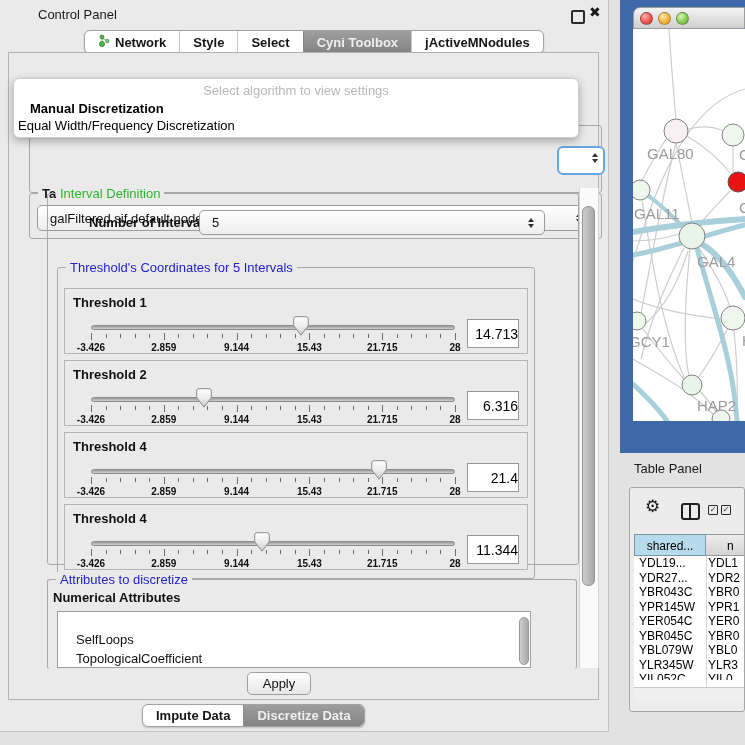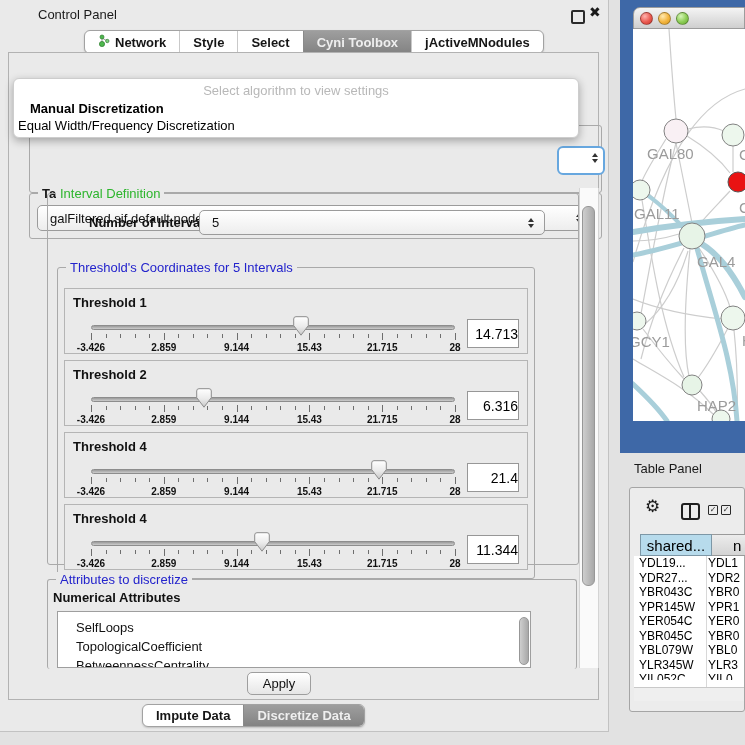--- a/index.html
+++ b/index.html
@@ -74,21 +74,21 @@
   .tick.minor{top:19px;height:4px;}
   .tick.major{top:18px;height:7px;}
   .ticklab{position:absolute;top:27px;font-size:10px;font-weight:bold;color:#111;transform:translateX(-50%);white-space:nowrap;}
   .valbox{position:absolute;left:402px;top:30px;width:52px;height:29px;background:#fff;border:1px solid #979797;
     font-size:14px;color:#000;text-align:right;line-height:29px;padding-right:0;box-sizing:border-box;}
 
   #attr-group{left:46px;top:578px;width:528px;height:89px;border-bottom:none;}
   #attr-label{left:52px;top:589px;font-size:13px;font-weight:bold;color:#111;}
   #attr-list{left:56px;top:610px;width:474px;height:57px;background:#fff;border:1px solid #9e9e9e;overflow:hidden;box-sizing:border-box;}
   .attr-item{padding-left:18px;font-size:13px;color:#111;line-height:19px;white-space:nowrap;}
-  #attr-list-inner{padding-top:6px;}
+  #attr-list-inner{padding-top:18px;}
 
   #apply-btn{left:246px;top:671px;width:62px;height:21px;border:1px solid #9e9e9e;border-radius:5px;
     background:linear-gradient(#ffffff,#e6e6e6);font-size:13px;color:#111;text-align:center;line-height:21px;}
 
   
   #net-frame{left:620px;top:0;width:125px;height:453px;background:#3e68a7;}
   #net-titlebar{left:13px;top:7px;width:112px;height:22px;background:linear-gradient(#f4f4f4,#cfcfcf);
     border:1px solid #9c9c9c;border-top-left-radius:7px;box-sizing:border-box;}
   .light{position:absolute;top:4px;width:13px;height:13px;border-radius:50%;box-sizing:border-box;border:1px solid rgba(0,0,0,.3);}
   #light-red{left:6px;background:radial-gradient(circle at 35% 30%,#ffb3ae,#ea5a50 55%,#c8352c);}
@@ -97,21 +97,21 @@
   #net-canvas{left:633px;top:29px;width:112px;height:392px;background:#fff;overflow:hidden;}
 
   
   #tp-title{left:634px;top:461px;font-size:13px;color:#1a1a1a;}
   #table-window{left:629px;top:487px;width:116px;height:225px;background:#ececec;border:1px solid #a5a5a5;border-radius:3px;box-sizing:border-box;}
   #gear-icon{left:645px;top:498px;font-size:17px;color:#1a1a1a;font-family:"DejaVu Sans",sans-serif;line-height:17px;}
   #col-icon{left:681px;top:503px;width:15px;height:13px;border:2px solid #1f1f1f;border-radius:3px;}
   #col-icon i{position:absolute;left:6px;top:0;width:2px;height:13px;background:#1f1f1f;}
   .chk{width:8px;height:8px;border:1.5px solid #2a2a2a;border-radius:1px;font-size:8px;line-height:8px;color:#2a2a2a;text-align:center;}
   #chk1{left:708px;top:505px;} #chk2{left:721px;top:505px;}
-  .th-cell{font-size:15px;color:#000;box-sizing:border-box;line-height:22px;margin-left:6px;}
+  .th-cell{font-size:12px;color:#000;box-sizing:border-box;line-height:22px;}
   #th-col1{left:634px;top:534px;width:72px;height:22px;background:#b7dbec;border:1px solid #7d97a6;text-align:center;}
   #th-col2{left:706px;top:534px;width:38px;height:22px;background:linear-gradient(#ececec,#d4d4d4);
     border-top:1px solid #9a9a9a;border-bottom:1px solid #9a9a9a;padding-left:21px;}
   #tbody-bg{left:634px;top:556px;width:110px;height:131px;background:#fff;}
   #tbody{left:634px;top:556px;width:110px;height:124px;overflow:hidden;}
   .trow{position:relative;height:14.5px;}
   .tc1{position:absolute;left:5px;top:0;font-size:12px;color:#000;line-height:14.5px;}
   .tc2{position:absolute;left:74px;top:0;font-size:12px;color:#000;line-height:14.5px;white-space:nowrap;}
   #col-div{left:706px;top:556px;width:1px;height:131px;background:#d8d8d8;}
   #hscroll{left:634px;top:687px;width:110px;height:13px;background:#efefef;border-top:1px solid #c9c9c9;}

